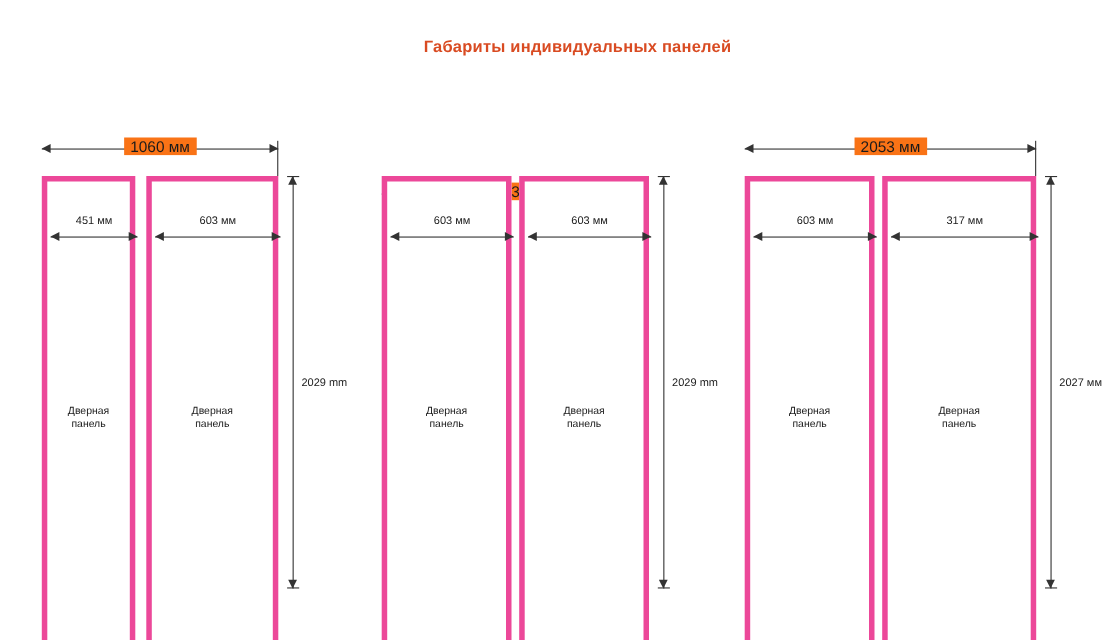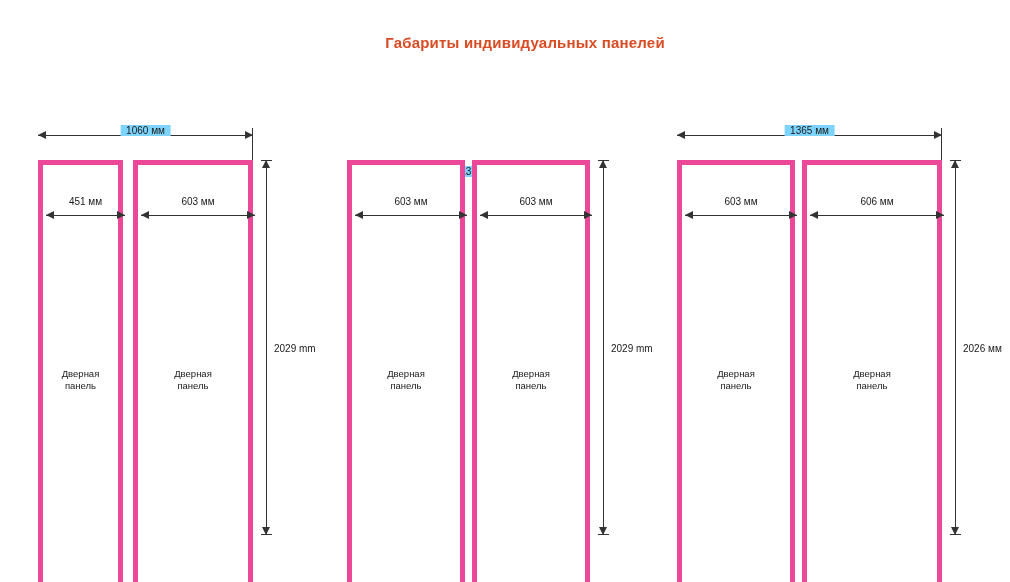--- a/index.html
+++ b/index.html
@@ -65,23 +65,23 @@
     border-top: 4px solid transparent;
     border-bottom: 4px solid transparent;
   }
   .total-dim .arrow.left  { left: 0;  border-right: 8px solid #333; }
   .total-dim .arrow.right { right: 0; border-left: 8px solid #333; }
   .total-dim .label {
     position: absolute;
     top: 5px;
     left: 50%;
     transform: translateX(-50%);
-    background: #7dd3fc;
+    background: #f97316;
     padding: 0 6px;
-    font-size: 10px;
+    font-size: 14px;
     color: #1a1a1a;
     white-space: nowrap;
   }
 
   
   .panels {
     position: absolute;
     top: 40px;
     left: 0;
   }
@@ -274,48 +274,48 @@
   </div>
 </div>
 
 <div class="group" id="group-2">
 
   <div class="total-dim" style="left:0; width:265px;">
     <div class="line"></div>
     <div class="arrow left"></div>
     <div class="arrow right"></div>
     <div class="tick right"></div>
-    <div class="label">1365 мм</div>
+    <div class="label">2053 мм</div>
   </div>
 
   <div class="panels">
     <div class="panel" style="left:0; width:118px;">
       <div class="inner-dim" style="left:3px; width:112px;">
         <div class="line"></div>
         <div class="arrow left"></div>
         <div class="arrow right"></div>
         <div class="label">603 мм</div>
       </div>
       <div class="panel-label">Дверная
 панель</div>
     </div>
 
     <div class="panel" style="left:125px; width:140px;">
       <div class="inner-dim" style="left:3px; width:134px;">
         <div class="line"></div>
         <div class="arrow left"></div>
         <div class="arrow right"></div>
-        <div class="label">606 мм</div>
+        <div class="label">317 мм</div>
       </div>
       <div class="panel-label">Дверная
 панель</div>
     </div>
   </div>
 
   <div class="height-dim" style="left:278px;">
     <div class="vline"></div>
     <div class="cap top"></div>
     <div class="cap bottom"></div>
     <div class="arrow top"></div>
     <div class="arrow bottom"></div>
-    <div class="label">2026 мм</div>
+    <div class="label">2027 мм</div>
   </div>
 </div>
 
 </body></html>

